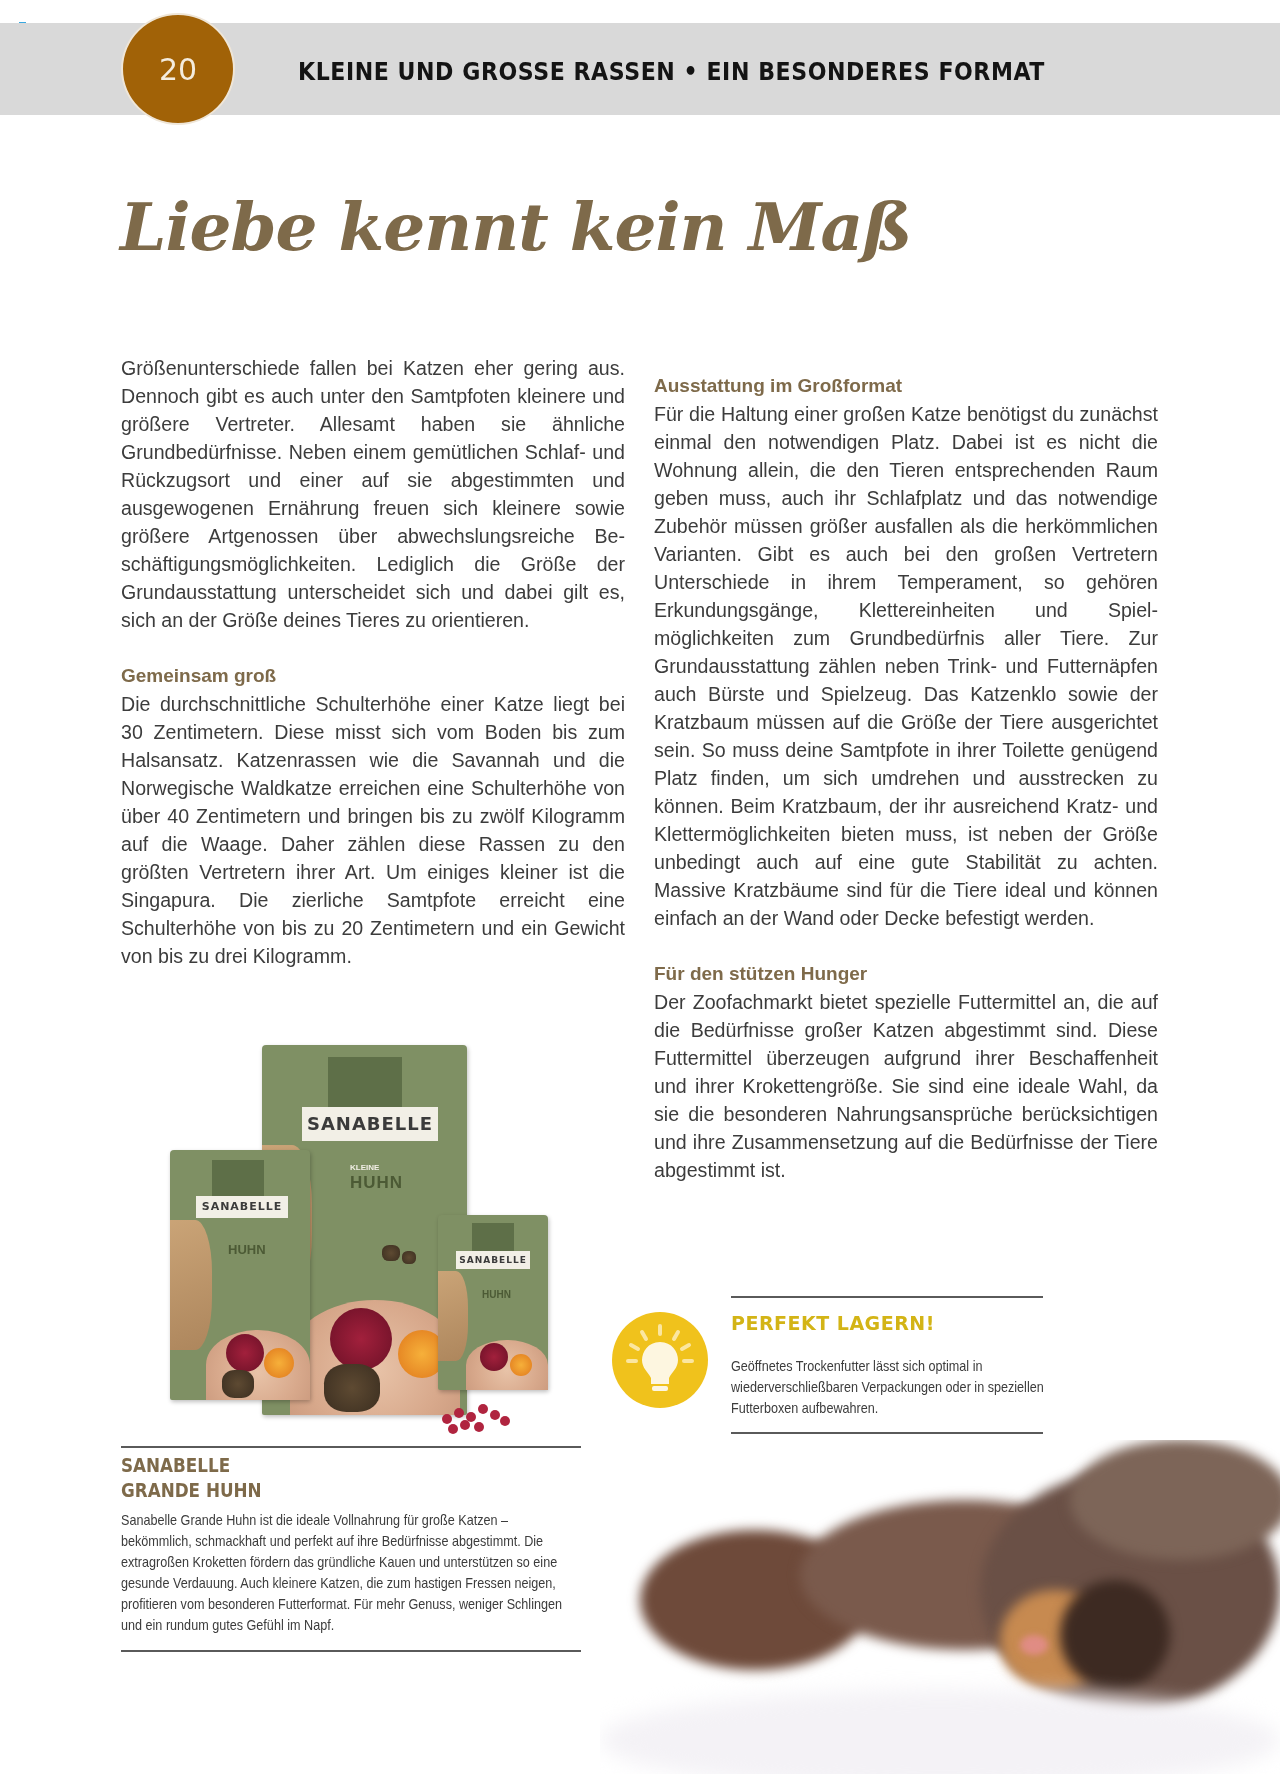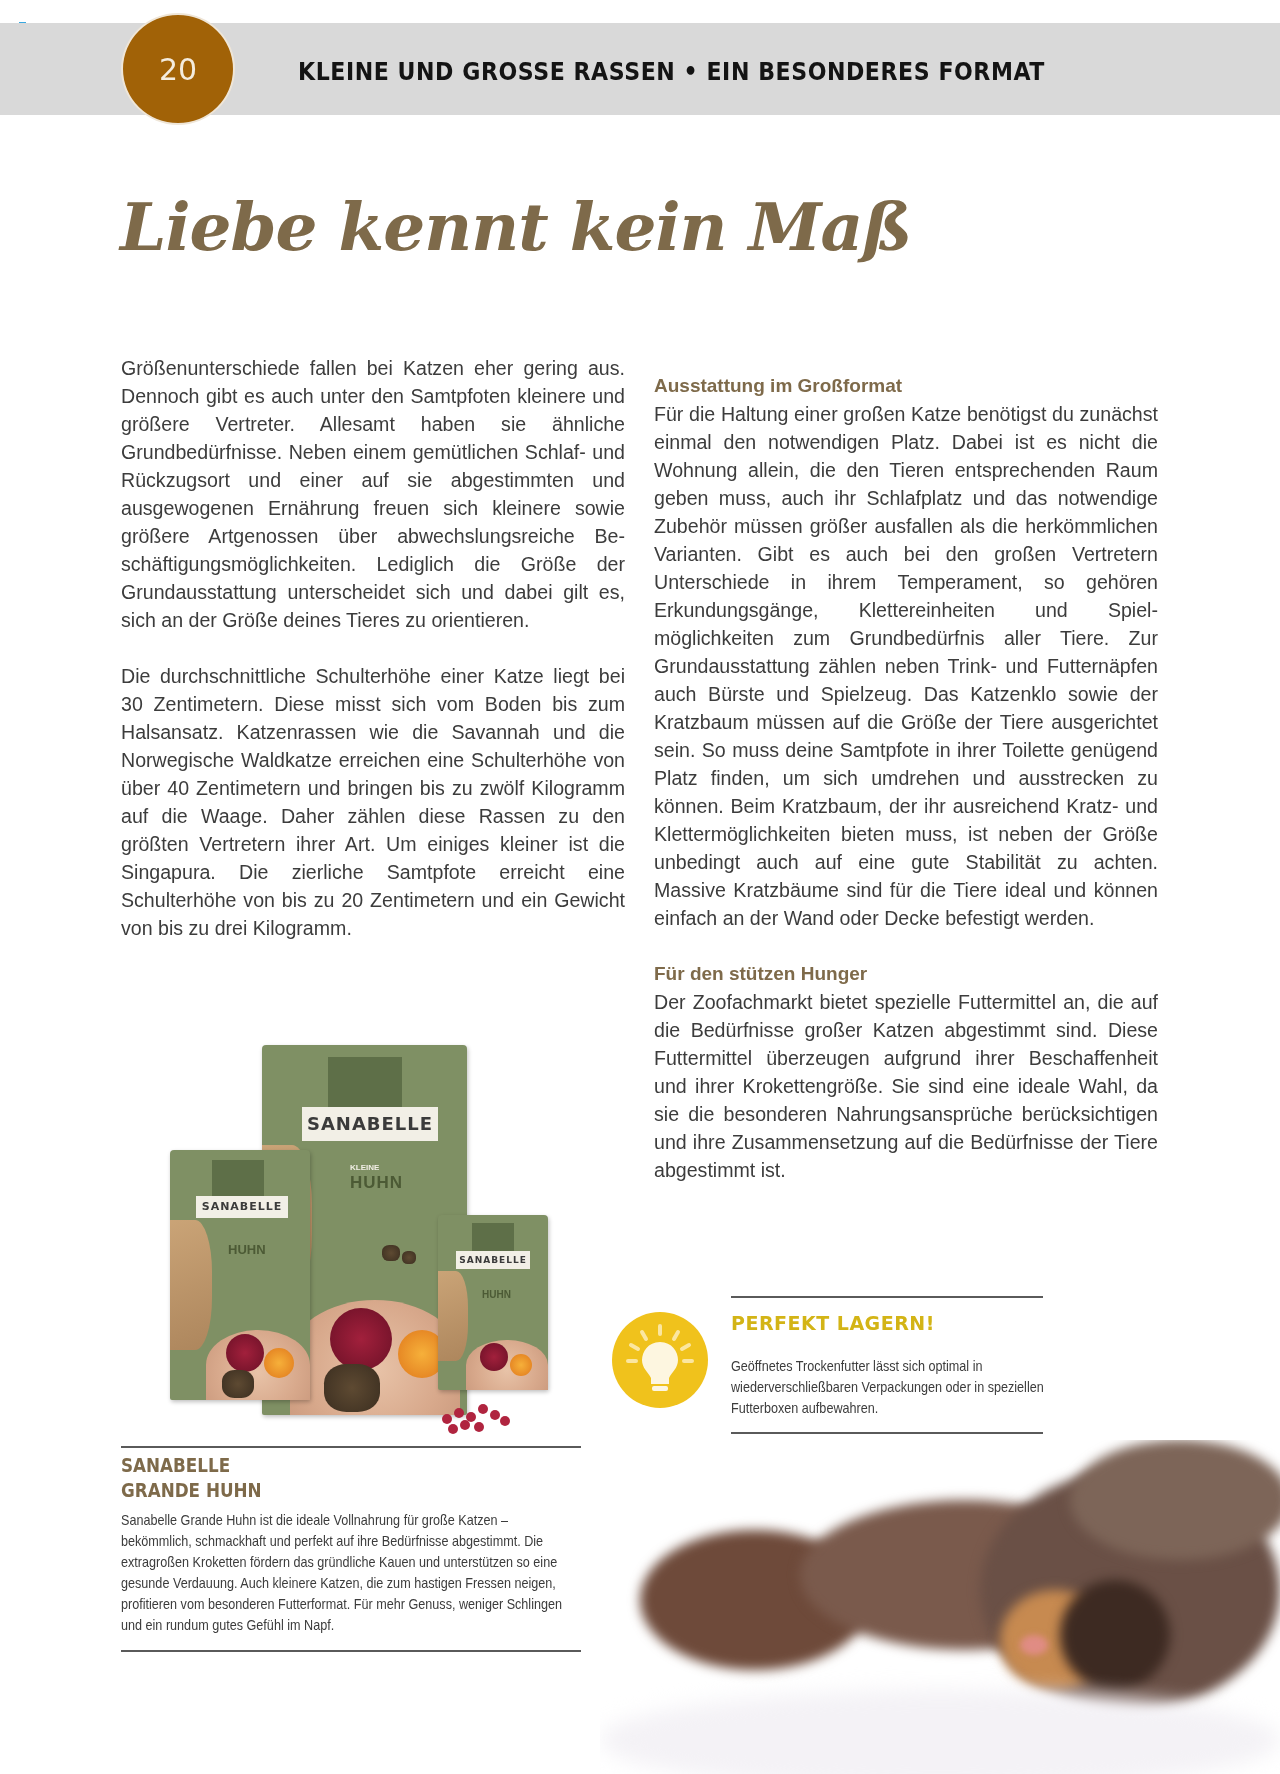--- a/index.html
+++ b/index.html
@@ -80,20 +80,21 @@
 <div class="page-circle">
   <span>20</span>
 </div>
 <div class="header-title">KLEINE UND GROSSE RASSEN • EIN BESONDERES FORMAT</div>
 
 <div class="script-title">Liebe kennt kein Maß</div>
 
 <div class="col col-left">
   <p>Größenunterschiede fallen bei Katzen eher gering aus. Dennoch gibt es auch unter den Samtpfoten kleinere und größere Vertreter. Allesamt haben sie ähnliche Grundbedürfnisse. Neben einem gemütlichen Schlaf- und Rückzugsort und einer auf sie abgestimmten und ausgewogenen Ernährung freuen sich kleinere sowie größere Artgenossen über abwechslungsreiche Be­schäftigungsmöglichkeiten. Lediglich die Größe der Grundausstattung unterscheidet sich und dabei gilt es, sich an der Größe deines Tieres zu orientieren.</p>
   <div class="gap"></div>
+  <h3>Gemeinsam groß</h3>
   <p>Die durchschnittliche Schulterhöhe einer Katze liegt bei 30 Zentimetern. Diese misst sich vom Boden bis zum Halsansatz. Katzenrassen wie die Savannah und die Norwegische Waldkatze erreichen eine Schulter­höhe von über 40 Zentimetern und bringen bis zu zwölf Kilogramm auf die Waage. Daher zählen diese Rassen zu den größten Vertretern ihrer Art. Um einiges kleiner ist die Singapura. Die zierliche Samtpfote er­reicht eine Schulterhöhe von bis zu 20 Zentimetern und ein Gewicht von bis zu drei Kilogramm.</p>
 </div>
 
 <div class="col col-right">
   <h3>Ausstattung im Großformat</h3>
   <p>Für die Haltung einer großen Katze benötigst du zu­nächst einmal den notwendigen Platz. Dabei ist es nicht die Wohnung allein, die den Tieren entsprechenden Raum geben muss, auch ihr Schlafplatz und das not­wendige Zubehör müssen größer ausfallen als die her­kömmlichen Varianten. Gibt es auch bei den großen Vertretern Unterschiede in ihrem Temperament, so gehören Erkundungsgänge, Klettereinheiten und Spiel­möglichkeiten zum Grundbedürfnis aller Tiere. Zur Grundausstattung zählen neben Trink- und Futternäpfen auch Bürste und Spielzeug. Das Katzenklo sowie der Kratzbaum müssen auf die Größe der Tiere ausge­richtet sein. So muss deine Samtpfote in ihrer Toilette genügend Platz finden, um sich umdrehen und aus­strecken zu können. Beim Kratzbaum, der ihr ausrei­chend Kratz- und Klettermöglichkeiten bieten muss, ist neben der Größe unbedingt auch auf eine gute Stabili­tät zu achten. Massive Kratzbäume sind für die Tiere ideal und können einfach an der Wand oder Decke befestigt werden.</p>
   <div class="gap"></div>
   <h3>Für den stützen Hunger</h3>
   <p>Der Zoofachmarkt bietet spezielle Futtermittel an, die auf die Bedürfnisse großer Katzen abgestimmt sind. Diese Futtermittel überzeugen aufgrund ihrer Be­schaffenheit und ihrer Krokettengröße. Sie sind eine ideale Wahl, da sie die besonderen Nahrungsansprüche berücksichtigen und ihre Zusammensetzung auf die Bedürfnisse der Tiere abgestimmt ist.</p>
 </div>

